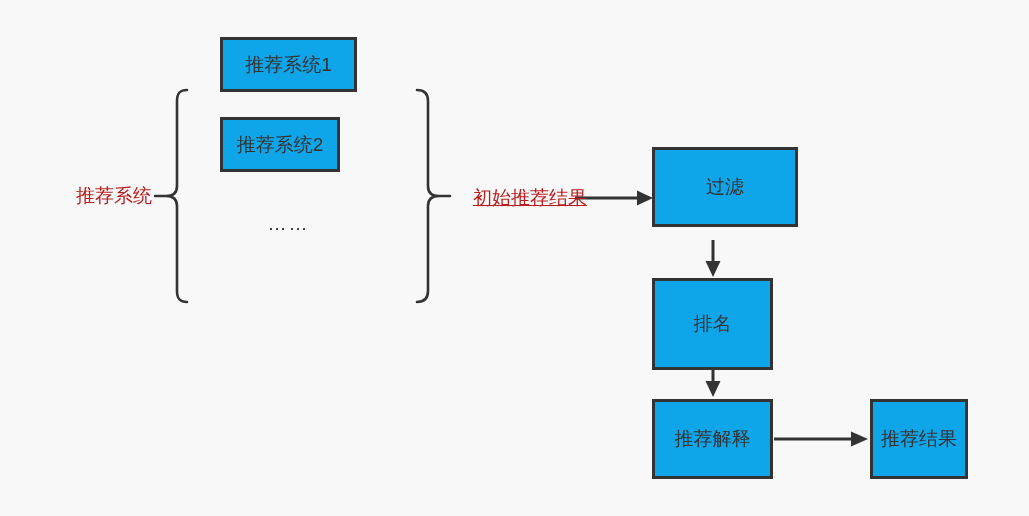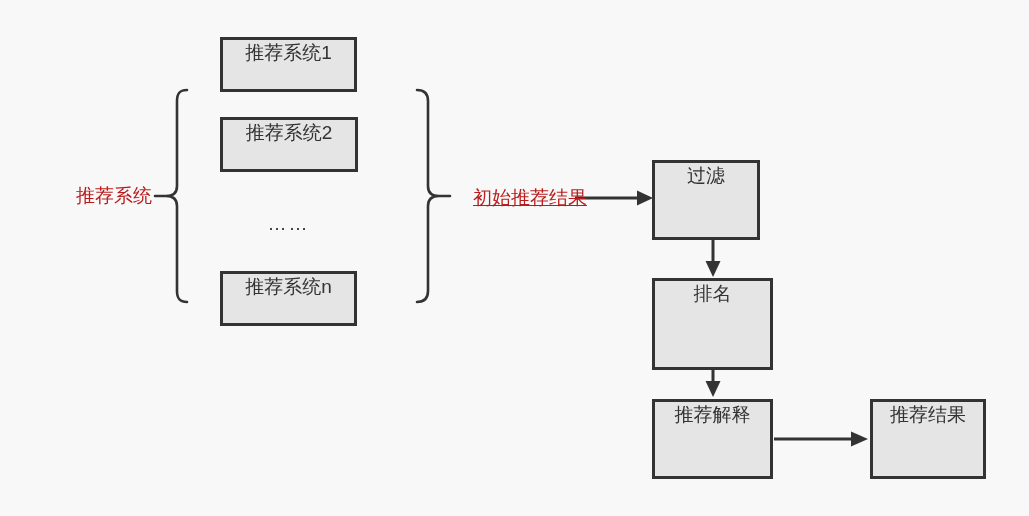--- a/index.html
+++ b/index.html
@@ -18,23 +18,24 @@
   }
   .svg-layer {
     position: absolute;
     left: 0; top: 0;
     width: 1029px;
     height: 516px;
   }
   .node {
     position: absolute;
     box-sizing: border-box;
-    background: #e5e5e5;
+    background: #0ea5e9;
     border: 3px solid #333333;
     display: flex;
+    align-items: center;
     justify-content: center;
     font-size: 19px;
     color: #333333;
     white-space: nowrap;
   }
   .floating-label {
     position: absolute;
     display: flex;
     align-items: center;
     font-size: 19px;
@@ -83,41 +84,38 @@
       <polygon points="851,431.5 851,446.5 868,439" fill="#333333"></polygon>
     </g>
   </svg>
 
   <div class="floating-label label-right-align" style="left:50px; top:183px; width:102px; height:26px;">推荐系统</div>
 
   <div class="node" style="left:220px; top:37px; width:137px; height:55px;">
     <span>推荐系统1</span>
   </div>
 
-  <div class="node" style="left:220px; top:117px; width:138px; height:55px;">
+  <div class="node" style="left:220px; top:117px; width:120px; height:55px;">
     <span>推荐系统2</span>
   </div>
 
   <div class="ellipsis-label" style="left:220px; top:211px; width:137px; height:26px;">……</div>
 
-  <div class="node" style="left:220px; top:271px; width:137px; height:55px;">
-    <span>推荐系统n</span>
-  </div>
 
   <div class="floating-label" style="left:473px; top:185px; height:26px;text-decoration:underline;">初始推荐结果</div>
 
-  <div class="node" style="left:652px; top:160px; width:108px; height:80px;">
+  <div class="node" style="left:652px; top:147px; width:146px; height:80px;">
     <span>过滤</span>
   </div>
 
   <div class="node" style="left:652px; top:278px; width:121px; height:92px;">
     <span>排名</span>
   </div>
 
   <div class="node" style="left:652px; top:399px; width:121px; height:80px;">
     <span>推荐解释</span>
   </div>
 
-  <div class="node" style="left:870px; top:399px; width:116px; height:80px;">
+  <div class="node" style="left:870px; top:399px; width:98px; height:80px;">
     <span>推荐结果</span>
   </div>
 
 </div>
 
 </body></html>

